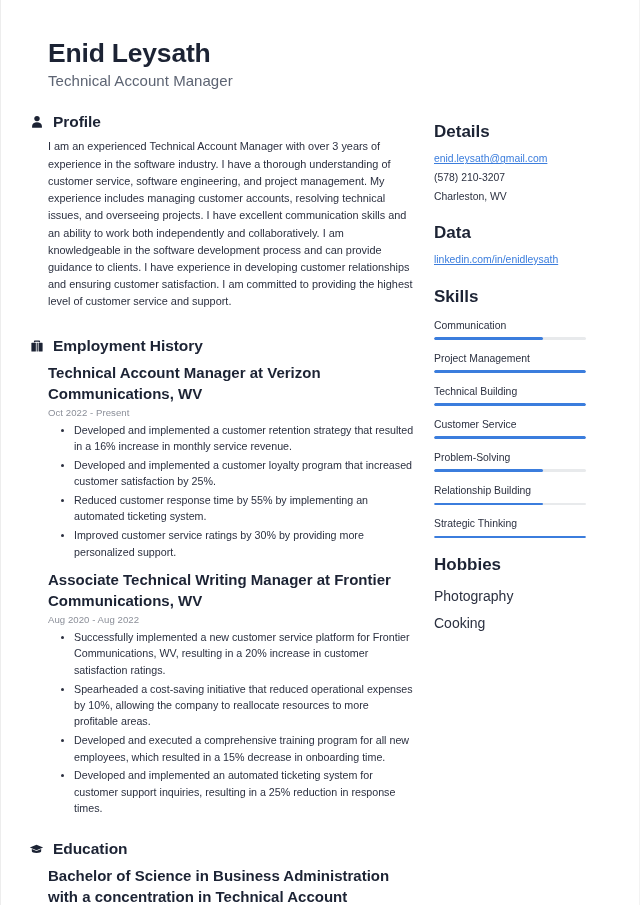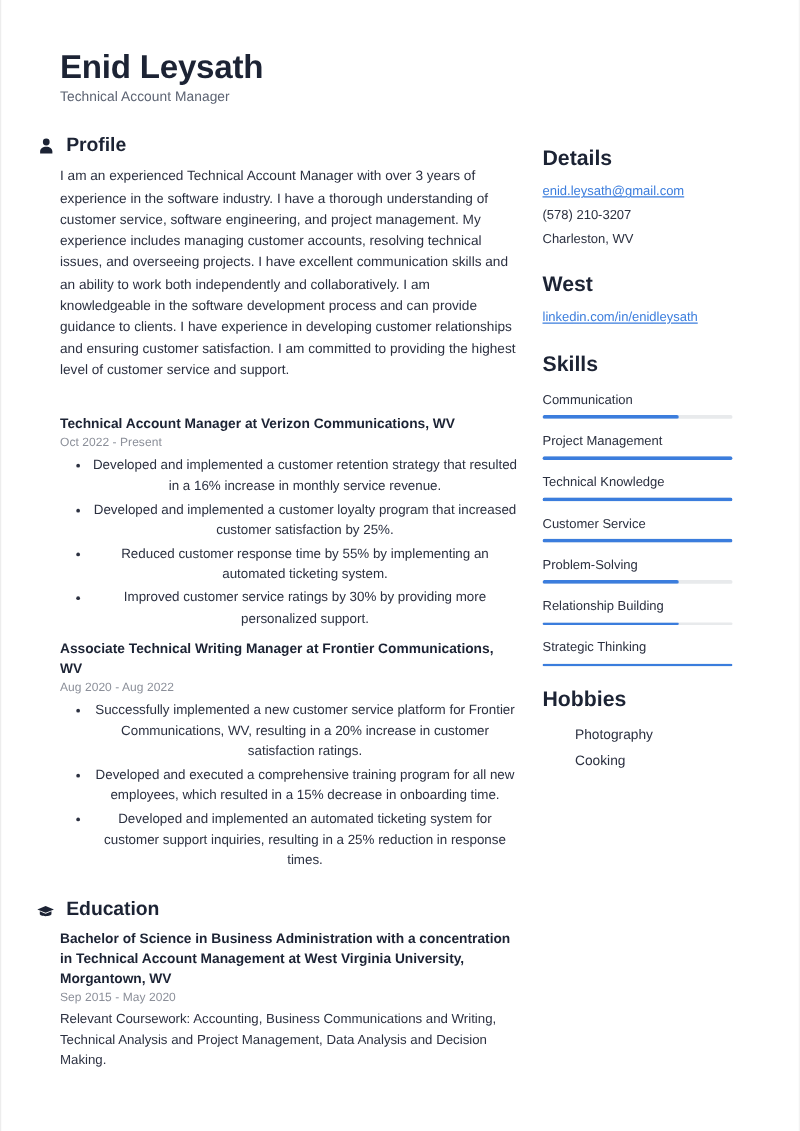--- a/index.html
+++ b/index.html
@@ -26,21 +26,21 @@
     padding: 38px 0 0 47px;
   }
   .cand-name {
     font-size: 26.5px;
     font-weight: 700;
     color: #1c2334;
     letter-spacing: -0.2px;
     line-height: 1.15;
   }
   .cand-title {
-    font-size: 11px;
+    font-size: 15px;
     color: #5d6473;
     margin-top: 4px;
     letter-spacing: 0.05px;
   }
 
   
   .body {
     display: flex;
     align-items: flex-start;
     padding: 0 0 0 28px;
@@ -86,21 +86,21 @@
 
   .para {
     font-size: 10.9px;
     line-height: 1.58;
     color: #2b3040;
   }
 
   
   .entry { margin-bottom: 2px; }
   .entry-title {
-    font-size: 11px;
+    font-size: 15px;
     font-weight: 700;
     color: #1c2334;
     line-height: 1.43;
   }
   .entry-date {
     font-size: 9.6px;
     color: #8b8f99;
     margin-top: 2px;
     letter-spacing: 0.05px;
   }
@@ -115,21 +115,20 @@
     padding-left: 24px;
     list-style: none;
   }
   ul.bullets li {
     font-size: 10.7px;
     line-height: 1.53;
     color: #2b3040;
     position: relative;
     margin-bottom: 2.5px;
     padding-left: 2px;
-    text-align: center;
   }
   ul.bullets li::before {
     content: "";
     position: absolute;
     left: -11px;
     top: 7px;
     width: 3px;
     height: 3px;
     border-radius: 50%;
     background: #2b3040;
@@ -176,24 +175,23 @@
     overflow: hidden;
   }
   .meter-fill {
     position: absolute;
     left: 0; top: 0; bottom: 0;
     background: #3b7ddd;
     border-radius: 2px;
   }
 
   .hobby-item {
-    font-size: 11px;
+    font-size: 14px;
     color: #2b3040;
     line-height: 1.88;
-    margin-left: 26px;
   }
 </style>
 </head>
 <body>
 
 <div class="page">
 
   <div class="header">
     <div class="cand-name">Enid Leysath</div>
     <div class="cand-title">Technical Account Manager</div>
@@ -214,39 +212,51 @@
           <span class="sec-title">Profile</span>
         </div>
         <div class="sec-body">
           <div class="para">I am an experienced Technical Account Manager with over 3 years of experience in the software industry. I have a thorough understanding of customer service, software engineering, and project management. My experience includes managing customer accounts, resolving technical issues, and overseeing projects. I have excellent communication skills and an ability to work both independently and collaboratively. I am knowledgeable in the software development process and can provide guidance to clients. I have experience in developing customer relationships and ensuring customer satisfaction. I am committed to providing the highest level of customer service and support.</div>
         </div>
       </div>
 
       <div class="gap-lg"></div>
 
       <div class="section">
+        <div class="sec-head">
+          <span class="sec-icon">
+            <svg width="14" height="14" viewBox="0 0 16 16" fill="currentColor">
+              <path d="M5.6 1.6h4.8c.6 0 1.1.5 1.1 1.1v1.1h-1.5V3.1H6V3.8H4.5V2.7c0-.6.5-1.1 1.1-1.1z"></path>
+              <rect x="1.6" y="4.4" width="5.1" height="10" rx="0.6"></rect>
+              <rect x="7.6" y="4.4" width="1.3" height="10" rx="0.3"></rect>
+              <rect x="9.8" y="4.4" width="4.6" height="10" rx="0.6"></rect>
+            </svg>
+          </span>
+          <span class="sec-title">Employment History</span>
+        </div>
 
         <div class="sec-body">
 
           <div class="entry">
             <div class="entry-title">Technical Account Manager at Verizon Communications, WV</div>
             <div class="entry-date">Oct 2022 - Present</div>
             <ul class="bullets">
               <li>Developed and implemented a customer retention strategy that resulted in a 16% increase in monthly service revenue.</li>
               <li>Developed and implemented a customer loyalty program that increased customer satisfaction by 25%.</li>
               <li>Reduced customer response time by 55% by implementing an automated ticketing system.</li>
               <li>Improved customer service ratings by 30% by providing more personalized support.</li>
             </ul>
           </div>
 
           <div class="entry">
             <div class="entry-title">Associate Technical Writing Manager at Frontier Communications, WV</div>
             <div class="entry-date">Aug 2020 - Aug 2022</div>
             <ul class="bullets">
               <li>Successfully implemented a new customer service platform for Frontier Communications, WV, resulting in a 20% increase in customer satisfaction ratings.</li>
+              <li>Spearheaded a cost-saving initiative that reduced operational expenses by 10%, allowing the company to reallocate resources to more profitable areas.</li>
               <li>Developed and executed a comprehensive training program for all new employees, which resulted in a 15% decrease in onboarding time.</li>
               <li>Developed and implemented an automated ticketing system for customer support inquiries, resulting in a 25% reduction in response times.</li>
             </ul>
           </div>
 
         </div>
       </div>
 
       <div class="gap-md"></div>
 
@@ -274,21 +284,21 @@
     <div class="col-side">
 
       <div class="side-block">
         <div class="side-head">Details</div>
         <a class="side-link" href="#" style="color: rgb(59, 125, 221);">enid.leysath@gmail.com</a>
         <div class="side-text">(578) 210-3207</div>
         <div class="side-text">Charleston, WV</div>
       </div>
 
       <div class="side-block">
-        <div class="side-head">West</div>
+        <div class="side-head">Data</div>
         <a class="side-link" href="#" style="color: rgb(59, 125, 221);">linkedin.com/in/enidleysath</a>
       </div>
 
       <div class="side-block">
         <div class="side-head">Skills</div>
 
         <div class="meter-row">
           <div class="meter-label">Communication</div>
           <div class="meter-track">
             <div class="meter-fill" style="width: 72%; background: rgb(59, 125, 221);"></div>
@@ -296,21 +306,21 @@
         </div>
 
         <div class="meter-row">
           <div class="meter-label">Project Management</div>
           <div class="meter-track">
             <div class="meter-fill" style="width: 100%; background: rgb(59, 125, 221);"></div>
           </div>
         </div>
 
         <div class="meter-row">
-          <div class="meter-label">Technical Knowledge</div>
+          <div class="meter-label">Technical Building</div>
           <div class="meter-track">
             <div class="meter-fill" style="width: 100%; background: rgb(59, 125, 221);"></div>
           </div>
         </div>
 
         <div class="meter-row">
           <div class="meter-label">Customer Service</div>
           <div class="meter-track">
             <div class="meter-fill" style="width: 100%; background: rgb(59, 125, 221);"></div>
           </div>

